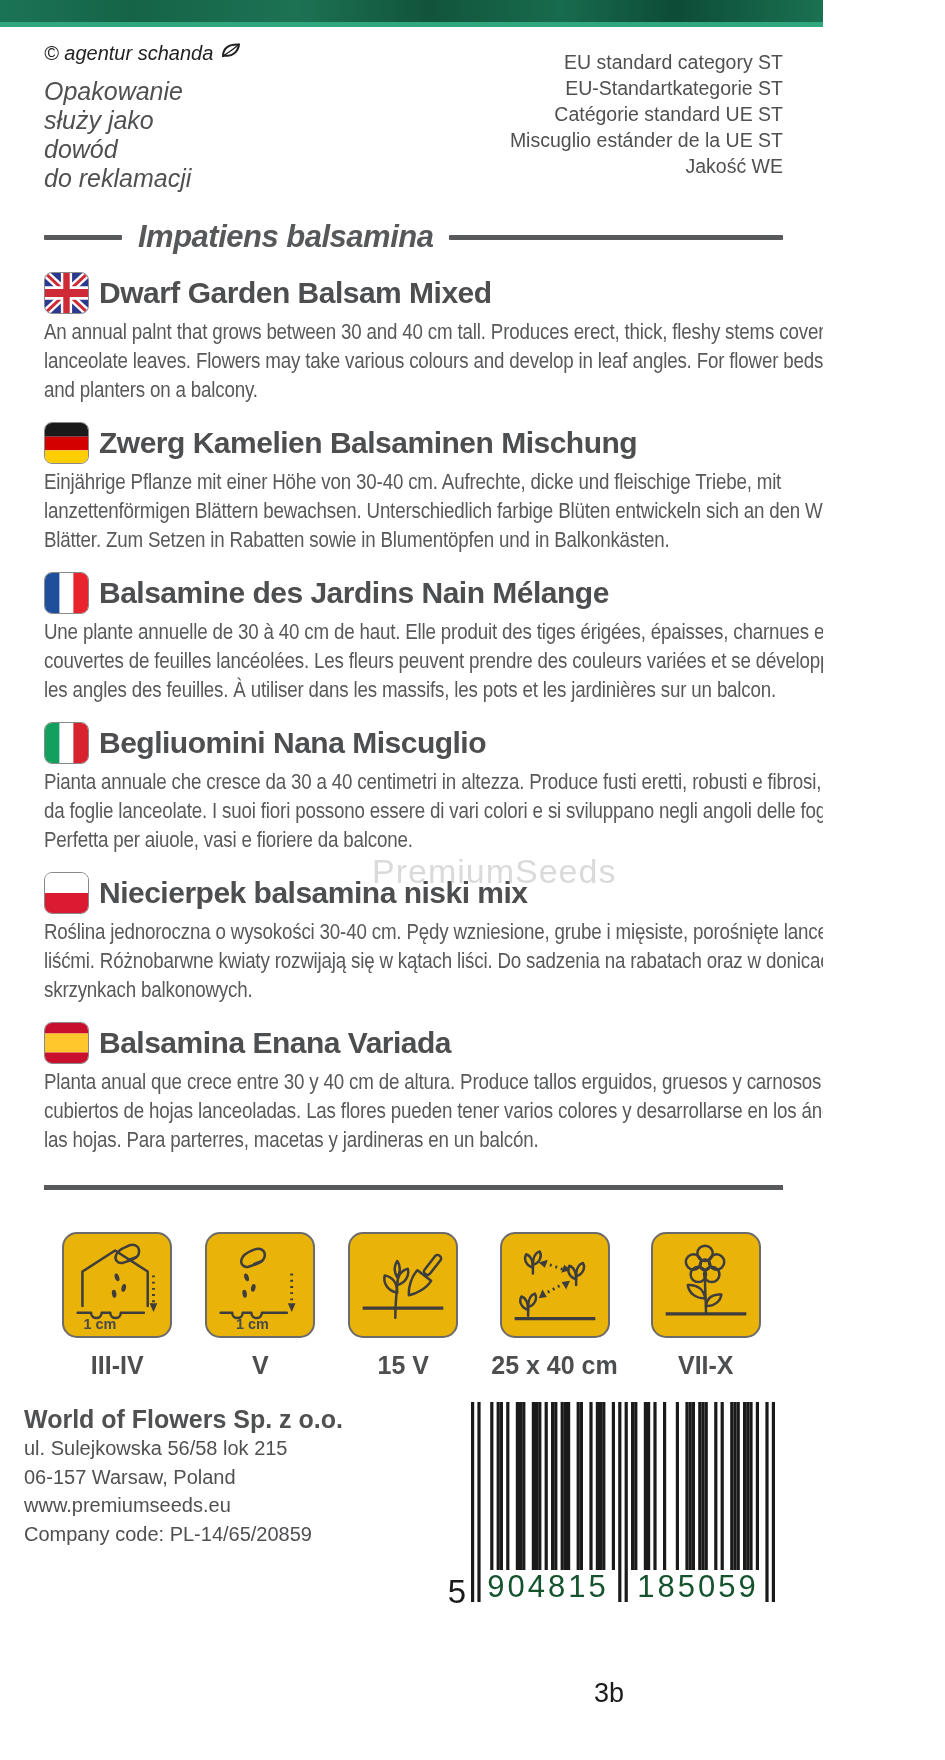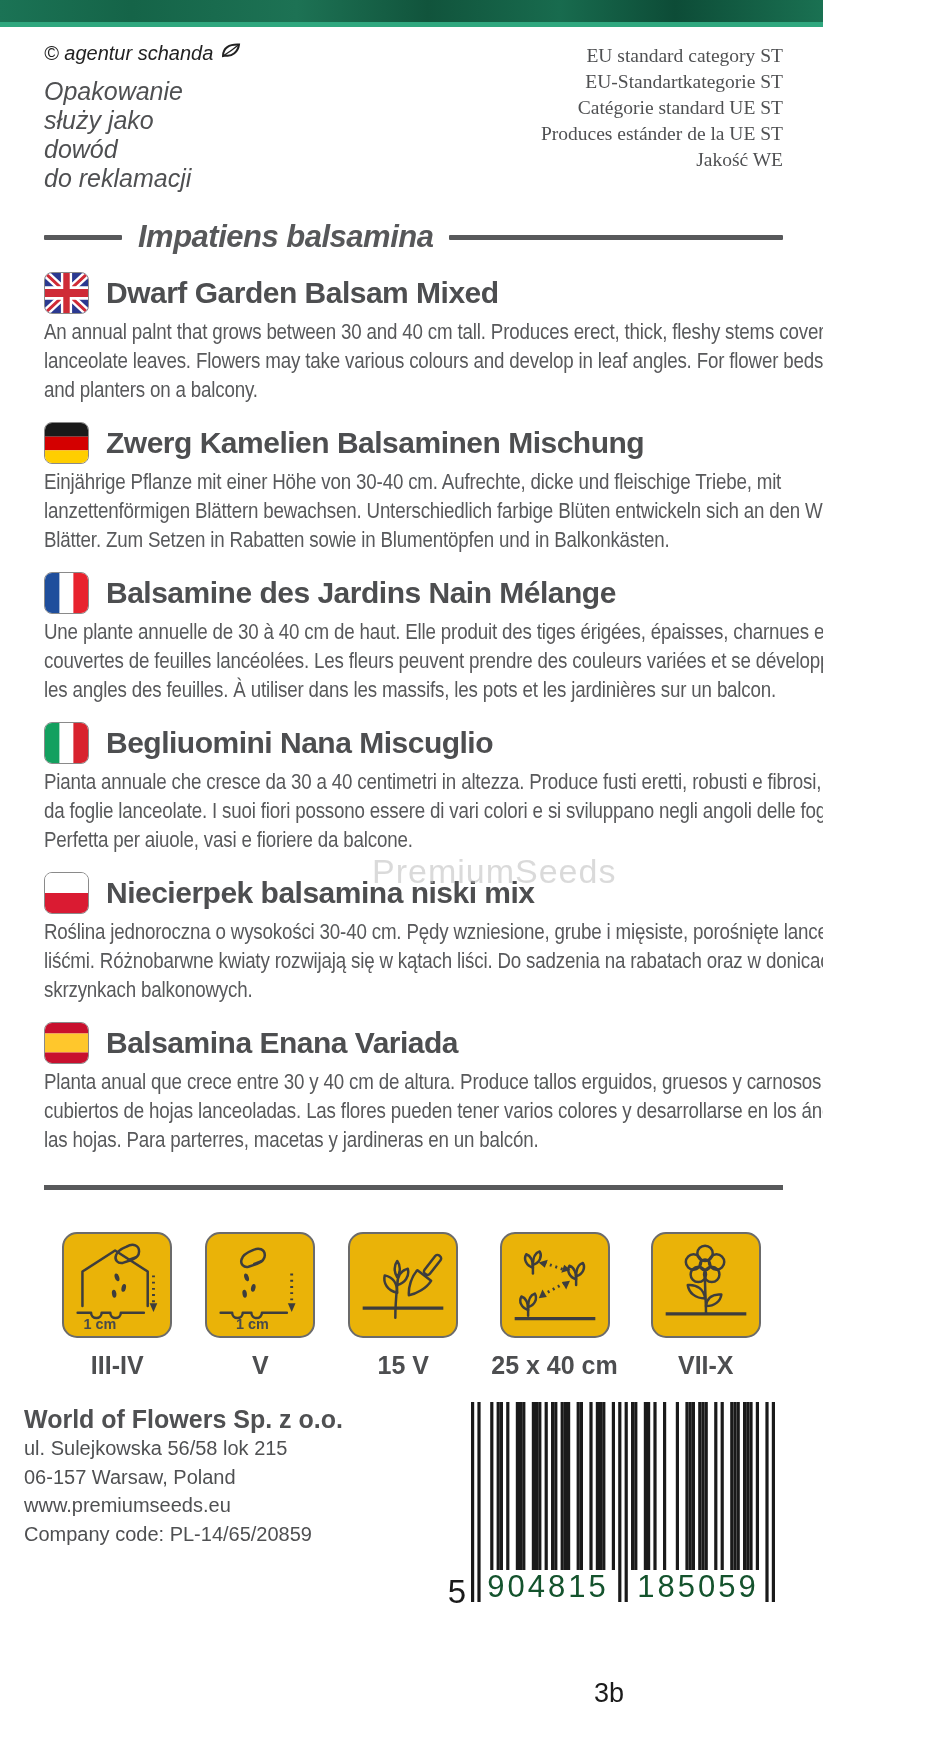--- a/index.html
+++ b/index.html
@@ -15,33 +15,33 @@
   .strip{
     height:22px;
     background:linear-gradient(90deg,#1b7355 0%,#156448 16%,#1d7254 36%,#11543c 52%,#186b4e 68%,#0d4c37 82%,#1a7152 100%);
   }
   .strip-line{height:5px;background:#2fa77e;}
 
   
   .header{display:flex;justify-content:space-between;padding:14px 40px 0 44px;}
   .copyright-row{display:flex;align-items:center;gap:6px;font-style:italic;font-size:20px;color:#222;}
   .packaging-note{margin-top:12px;font-style:italic;font-size:25px;line-height:29px;color:#4f5052;}
-  .eu-lines{text-align:right;font-size:19.5px;line-height:26px;color:#4f5052;margin-top:2px;font-family:Liberation Serif, serif;}
+  .eu-lines{text-align:right;font-size:19.5px;line-height:26px;color:#4f5052;margin-top:8px;}
 
   
   .species-row{display:flex;align-items:center;margin:26px 40px 0 44px;}
   .dash{height:5px;background:#58595b;border-radius:1px;}
   .dash-left{width:78px;margin-right:16px;}
   .dash-right{flex:1;margin-left:16px;}
   .species-title{font-size:31px;font-weight:bold;font-style:italic;color:#57585a;letter-spacing:-0.5px;white-space:nowrap;}
 
   
   .sections{padding:0 40px 0 44px;}
   .section{margin-top:17px;}
-  .sec-head{display:flex;align-items:center;gap:17px;}
+  .sec-head{display:flex;align-items:center;gap:10px;}
   .flag{width:43px;height:40px;border:1px solid #8a8a8a;border-radius:8px;overflow:hidden;flex:0 0 auto;display:block;}
   .flag svg{display:block;width:100%;height:100%;}
   .sec-title{font-size:30px;font-weight:bold;color:#4d4e50;letter-spacing:-0.5px;white-space:nowrap;}
   .sec-body{
     margin-top:4px;
     font-size:21.3px;line-height:29px;color:#58595b;letter-spacing:-0.2px;
     transform:scaleX(0.88);transform-origin:0 0;width:978px;
   }
 
   
@@ -109,21 +109,21 @@
         <div>Opakowanie</div>
         <div>służy jako</div>
         <div>dowód</div>
         <div>do reklamacji</div>
       </div>
     </div>
     <div class="eu-lines">
       <div>EU standard category ST</div>
       <div>EU-Standartkategorie ST</div>
       <div>Catégorie standard UE ST</div>
-      <div>Produces estánder de la UE ST</div>
+      <div>Miscuglio estánder de la UE ST</div>
       <div>Jakość WE</div>
     </div>
   </div>
 
   <div class="species-row">
     <div class="dash dash-left"></div>
     <div class="species-title">Impatiens balsamina</div>
     <div class="dash dash-right"></div>
   </div>
 

